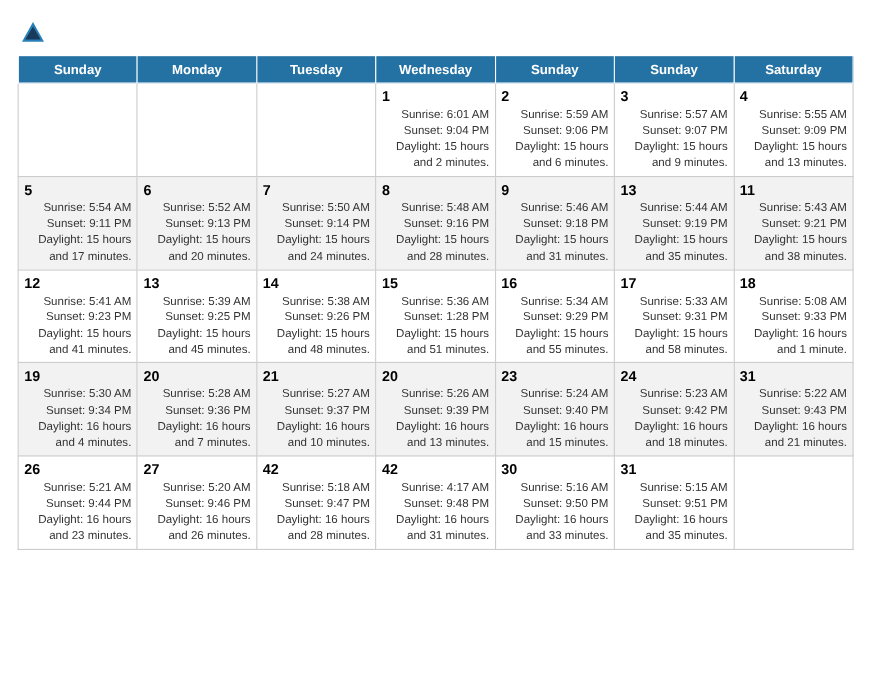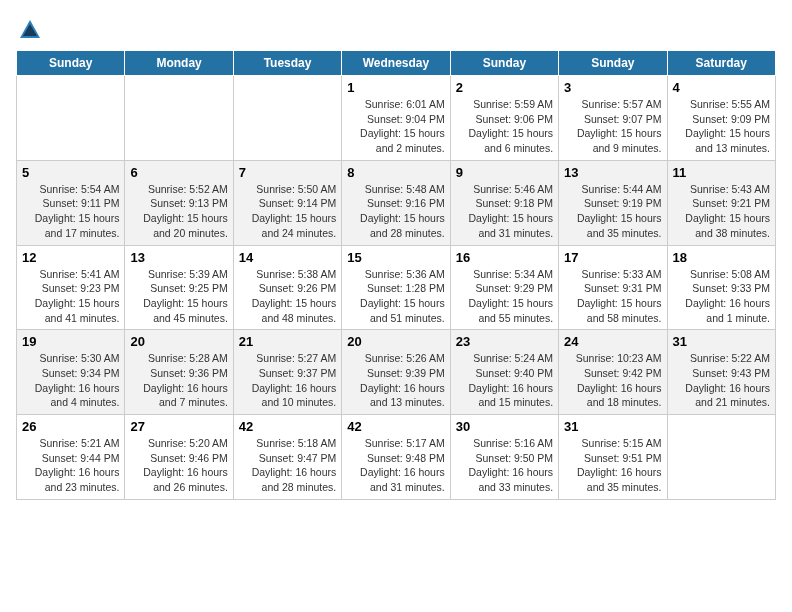--- a/index.html
+++ b/index.html
@@ -289,21 +289,21 @@
         </td>
         <td>
           <div class="day-num">23</div>
           <div class="day-info">Sunrise: 5:24 AM
 Sunset: 9:40 PM
 Daylight: 16 hours
 and 15 minutes.</div>
         </td>
         <td>
           <div class="day-num">24</div>
-          <div class="day-info">Sunrise: 10:23 AM
+          <div class="day-info">Sunrise: 5:23 AM
 Sunset: 9:42 PM
 Daylight: 16 hours
 and 18 minutes.</div>
         </td>
         <td>
           <div class="day-num">31</div>
           <div class="day-info">Sunrise: 5:22 AM
 Sunset: 9:43 PM
 Daylight: 16 hours
 and 21 minutes.</div>
@@ -326,21 +326,21 @@
         </td>
         <td>
           <div class="day-num">42</div>
           <div class="day-info">Sunrise: 5:18 AM
 Sunset: 9:47 PM
 Daylight: 16 hours
 and 28 minutes.</div>
         </td>
         <td>
           <div class="day-num">42</div>
-          <div class="day-info">Sunrise: 5:17 AM
+          <div class="day-info">Sunrise: 4:17 AM
 Sunset: 9:48 PM
 Daylight: 16 hours
 and 31 minutes.</div>
         </td>
         <td>
           <div class="day-num">30</div>
           <div class="day-info">Sunrise: 5:16 AM
 Sunset: 9:50 PM
 Daylight: 16 hours
 and 33 minutes.</div>

